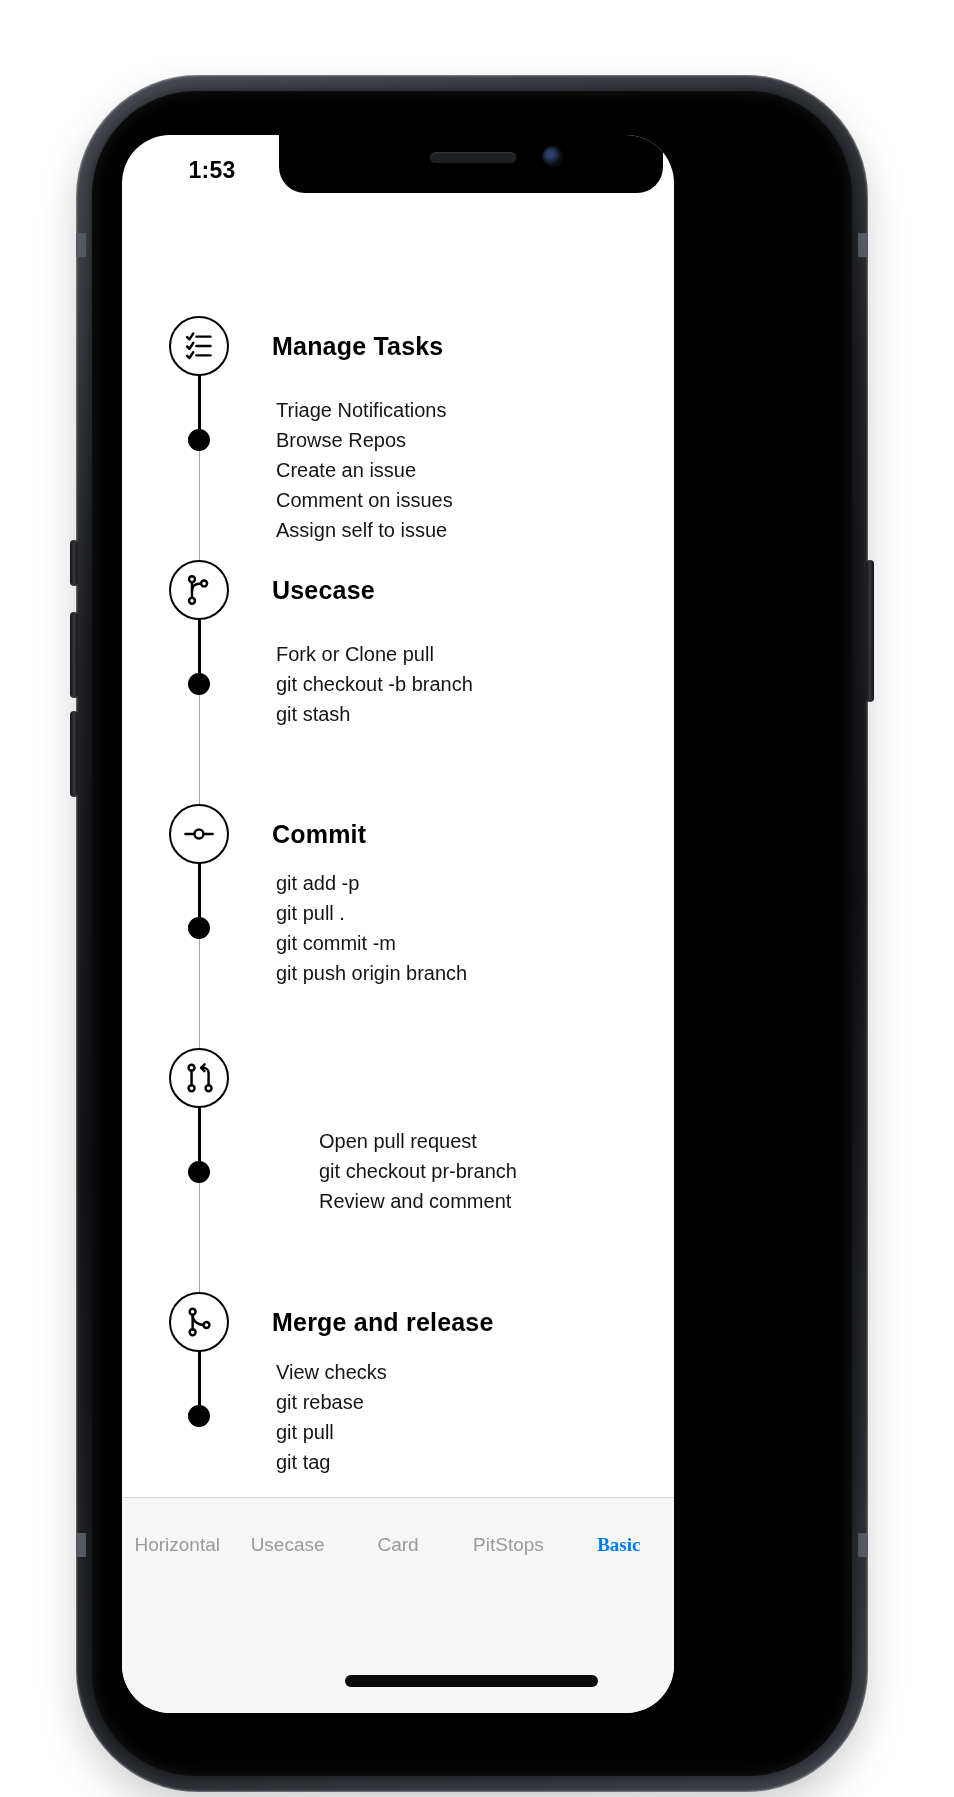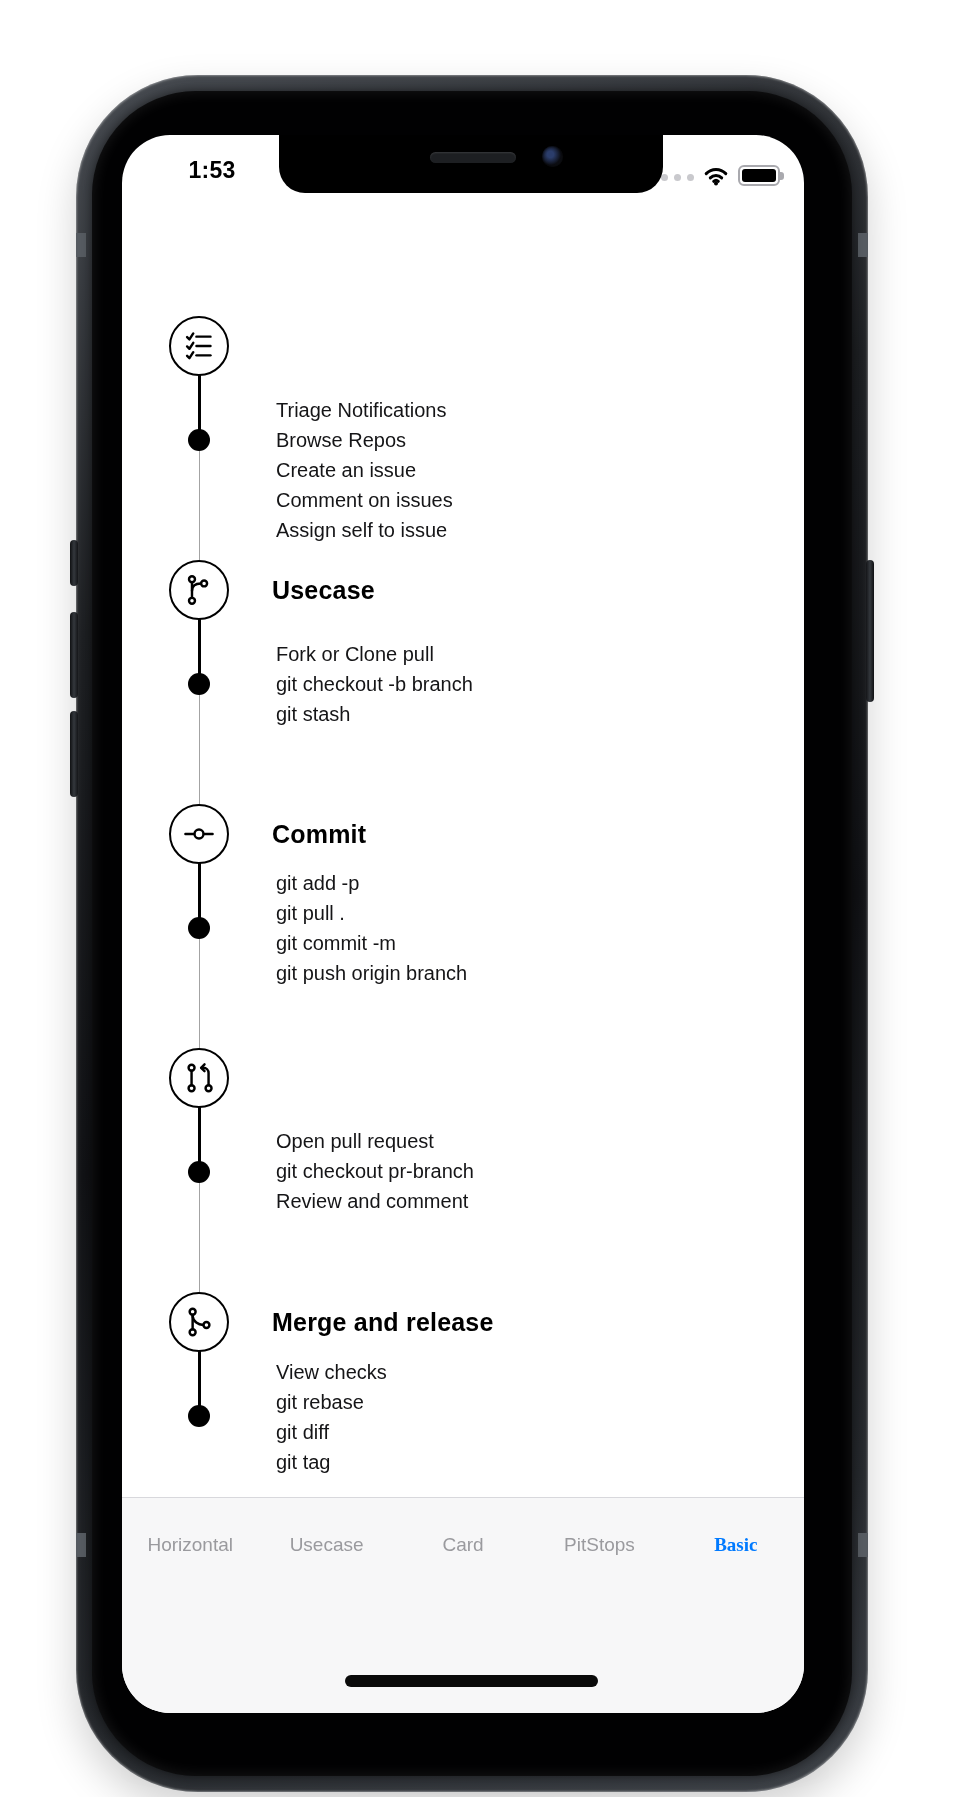--- a/index.html
+++ b/index.html
@@ -26,21 +26,21 @@
   .antenna { position:absolute; background:#565b61; }
   .ant-l-top { left:0; top:158px; width:10px; height:24px; }
   .ant-r-top { right:0; top:158px; width:10px; height:24px; }
   .ant-l-bot { left:0; top:1458px; width:10px; height:24px; }
   .ant-r-bot { right:0; top:1458px; width:10px; height:24px; }
   .bezel { position:absolute; left:16px; top:16px; right:16px; bottom:16px;
     border-radius:104px; background:#010102;
     box-shadow: inset 0 0 16px rgba(255,255,255,0.10), 0 0 10px rgba(0,0,0,0.55); }
 
   
-  .screen { position:absolute; left:46px; top:60px; width:682px; height:1578px;
+  .screen { position:absolute; left:46px; top:60px; width:552px; height:1578px;
     background:#ffffff; border-radius:48px; overflow:hidden; }
 
   .notch { position:absolute; left:157px; top:0; width:384px; height:58px; background:#000;
     border-radius:0 0 26px 26px; z-index:30; }
   .speaker { position:absolute; left:151px; top:17px; width:86px; height:11px;
     border-radius:6px; background:#1d1f22;
     box-shadow:inset 0 1px 2px rgba(255,255,255,0.12); }
   .camera { position:absolute; left:263px; top:11px; width:21px; height:21px; border-radius:50%;
     background:radial-gradient(circle at 40% 40%, #2b3d6b 0 18%, #0c0d12 60%, #1c1e24 100%);
     box-shadow:inset 0 0 3px #000; }
@@ -71,21 +71,21 @@
   .step-body { position:absolute; left:154px; font-size:20px; line-height:30px; color:#151517; }
   .line-thick { position:absolute; left:75.5px; top:58px; width:3px; height:66px;
     background:#000; z-index:2; }
   .line-thin { position:absolute; left:76.5px; top:124px; width:1px; height:121px;
     background:#a3a3a3; z-index:1; }
   .dot { position:absolute; left:66px; top:113px; width:22px; height:22px; background:#000;
     border-radius:50%; z-index:3; }
   .step:nth-of-type(1) .step-body { top:79px; }
   .step:nth-of-type(2) .step-body { top:79px; }
   .step:nth-of-type(3) .step-body { top:64px; }
-  .step:nth-of-type(4) .step-body { top:78px; }
+  .step:nth-of-type(4) .step-body { top:78px;margin-left:43px; }
   .step:nth-of-type(5) .step-body { top:65px; }
 
   
   .tabbar { position:absolute; left:0; top:1362px; width:100%; height:216px;
     background:#f7f7f8; border-top:1px solid #d8d8dc; z-index:10; }
   .tabs { display:flex; margin-top:35px; }
   .tab { flex:1; text-align:center; font-size:19px; line-height:24px; color:#9a9a9e;
     cursor:pointer; }
   .tab.active { color:#007aff; font-weight:600; }
   .home-indicator { position:absolute; left:223px; top:1540px; width:253px; height:12px;
@@ -142,20 +142,21 @@
             <div class="node">
               <svg viewBox="0 0 16 16" fill="none" stroke="#000" stroke-width="1.15" stroke-linecap="round" stroke-linejoin="round">
                 <line x1="6.8" y1="3.6" x2="13.4" y2="3.6"></line>
                 <polyline points="2.4,3.8 3.5,4.9 5.3,2.1"></polyline>
                 <line x1="6.8" y1="8" x2="13.4" y2="8"></line>
                 <polyline points="2.4,8.2 3.5,9.3 5.3,6.5"></polyline>
                 <line x1="6.8" y1="12.4" x2="13.4" y2="12.4"></line>
                 <polyline points="2.4,12.6 3.5,13.7 5.3,10.9"></polyline>
               </svg>
             </div>
+            <div class="step-title">Manage Tasks</div>
             <div class="line-thick"></div>
             <div class="dot"></div>
             <div class="line-thin" style="background: rgb(163, 163, 163);"></div>
             <div class="step-body">
               <div>Triage Notifications</div>
               <div>Browse Repos</div>
               <div>Create an issue</div>
               <div>Comment on issues</div>
               <div>Assign self to issue</div>
             </div>
@@ -228,21 +229,21 @@
                 <path d="M5 5.2 c0.3 2.6 2.6 4.1 5 4.2"></path>
                 <circle cx="11.5" cy="9.4" r="1.4"></circle>
               </svg>
             </div>
             <div class="step-title">Merge and release</div>
             <div class="line-thick"></div>
             <div class="dot"></div>
             <div class="step-body">
               <div>View checks</div>
               <div>git rebase</div>
-              <div>git diff</div>
+              <div>git pull</div>
               <div>git tag</div>
             </div>
           </div>
         </div>
 
       <div class="tabbar">
         <div class="tabs" id="tabs">
             <div class="tab" style="color: rgb(154, 154, 158);">Horizontal</div>
             <div class="tab" style="color: rgb(154, 154, 158);">Usecase</div>
             <div class="tab" style="color: rgb(154, 154, 158);">Card</div>

